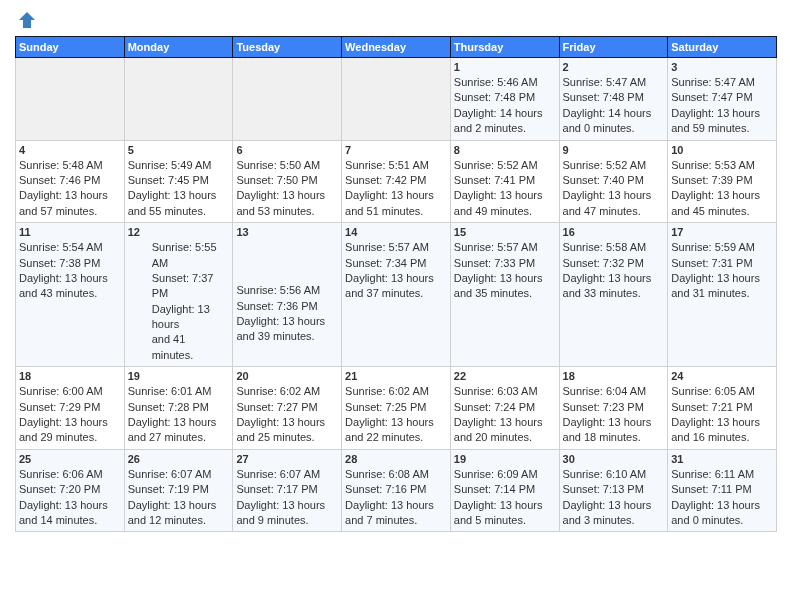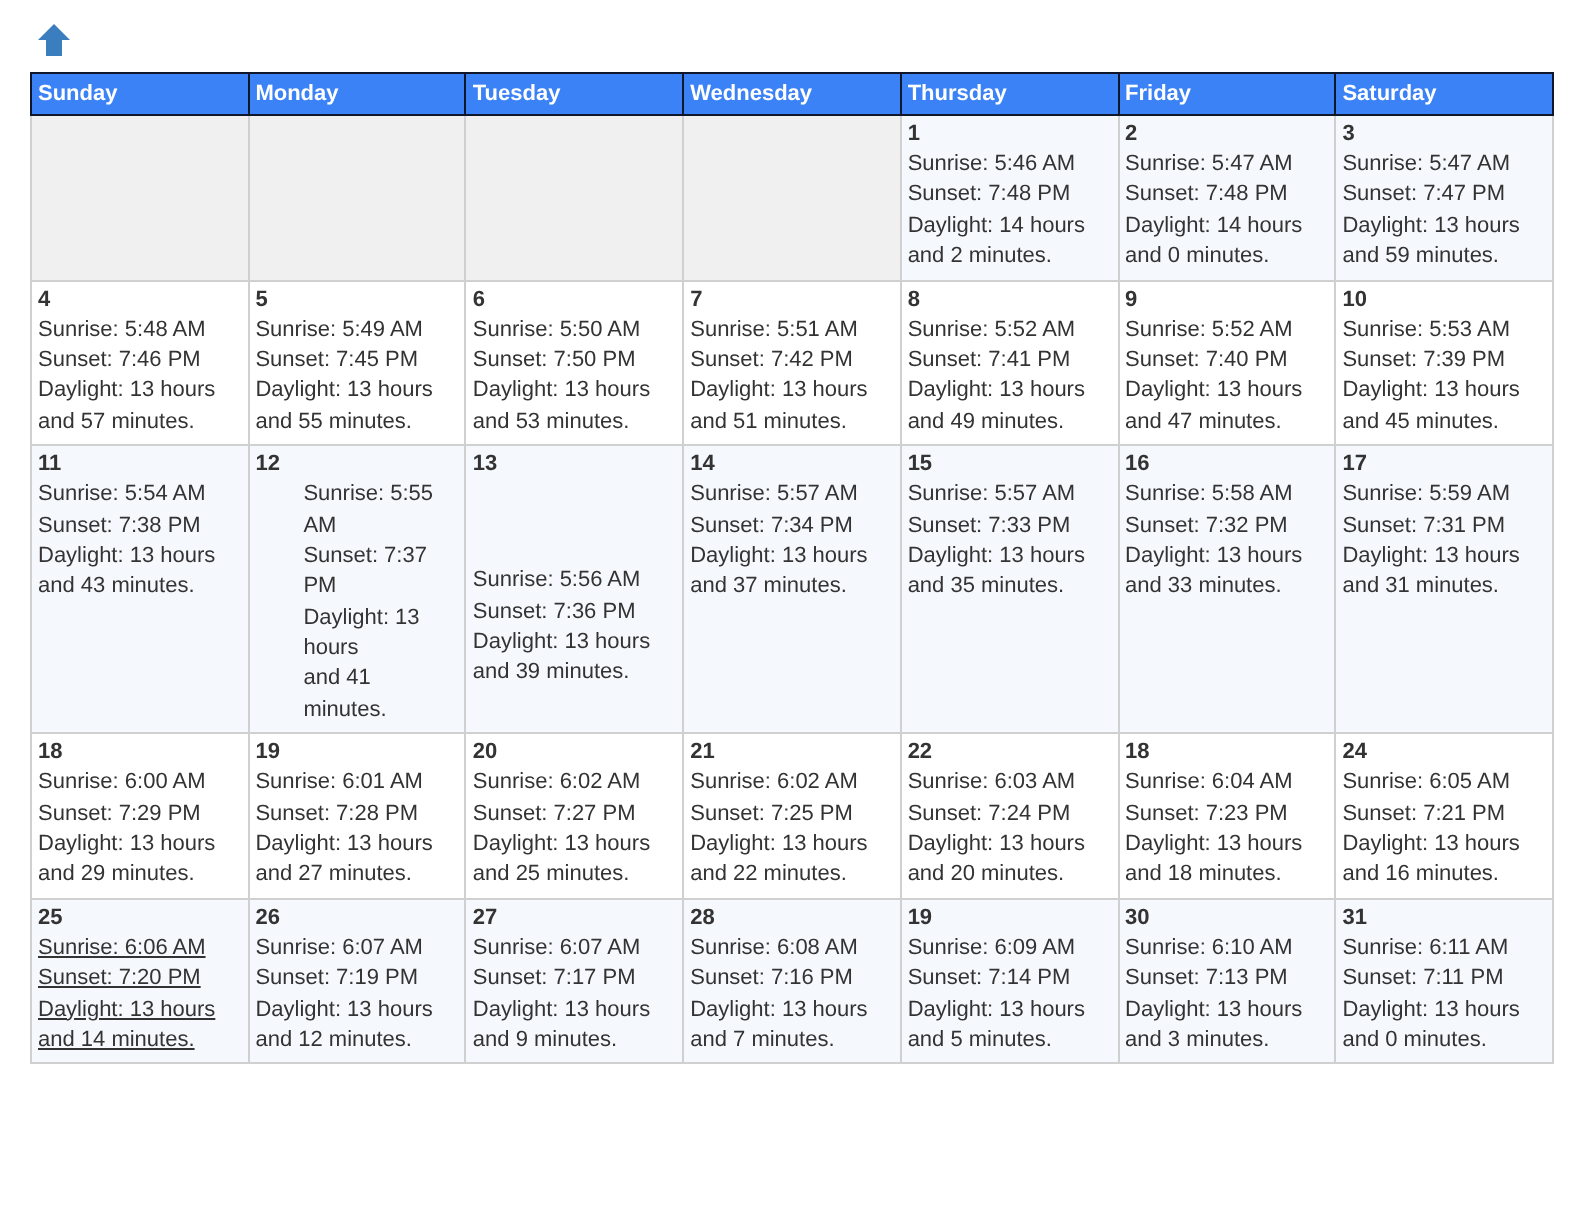--- a/index.html
+++ b/index.html
@@ -311,21 +311,21 @@
             <span class="day-num">24</span>
             <div class="day-info" style="white-space: pre-line;">Sunrise: 6:05 AM
 Sunset: 7:21 PM
 Daylight: 13 hours
 and 16 minutes.</div>
           </td>
         </tr>
         <tr>
           <td>
             <span class="day-num">25</span>
-            <div class="day-info" style="white-space: pre-line; text-decoration: underline;">Sunrise: 6:06 AM
+            <div class="day-info" style="white-space: pre-line;">Sunrise: 6:06 AM
 Sunset: 7:20 PM
 Daylight: 13 hours
 and 14 minutes.</div>
           </td>
           <td>
             <span class="day-num">26</span>
             <div class="day-info" style="white-space: pre-line;">Sunrise: 6:07 AM
 Sunset: 7:19 PM
 Daylight: 13 hours
 and 12 minutes.</div>

